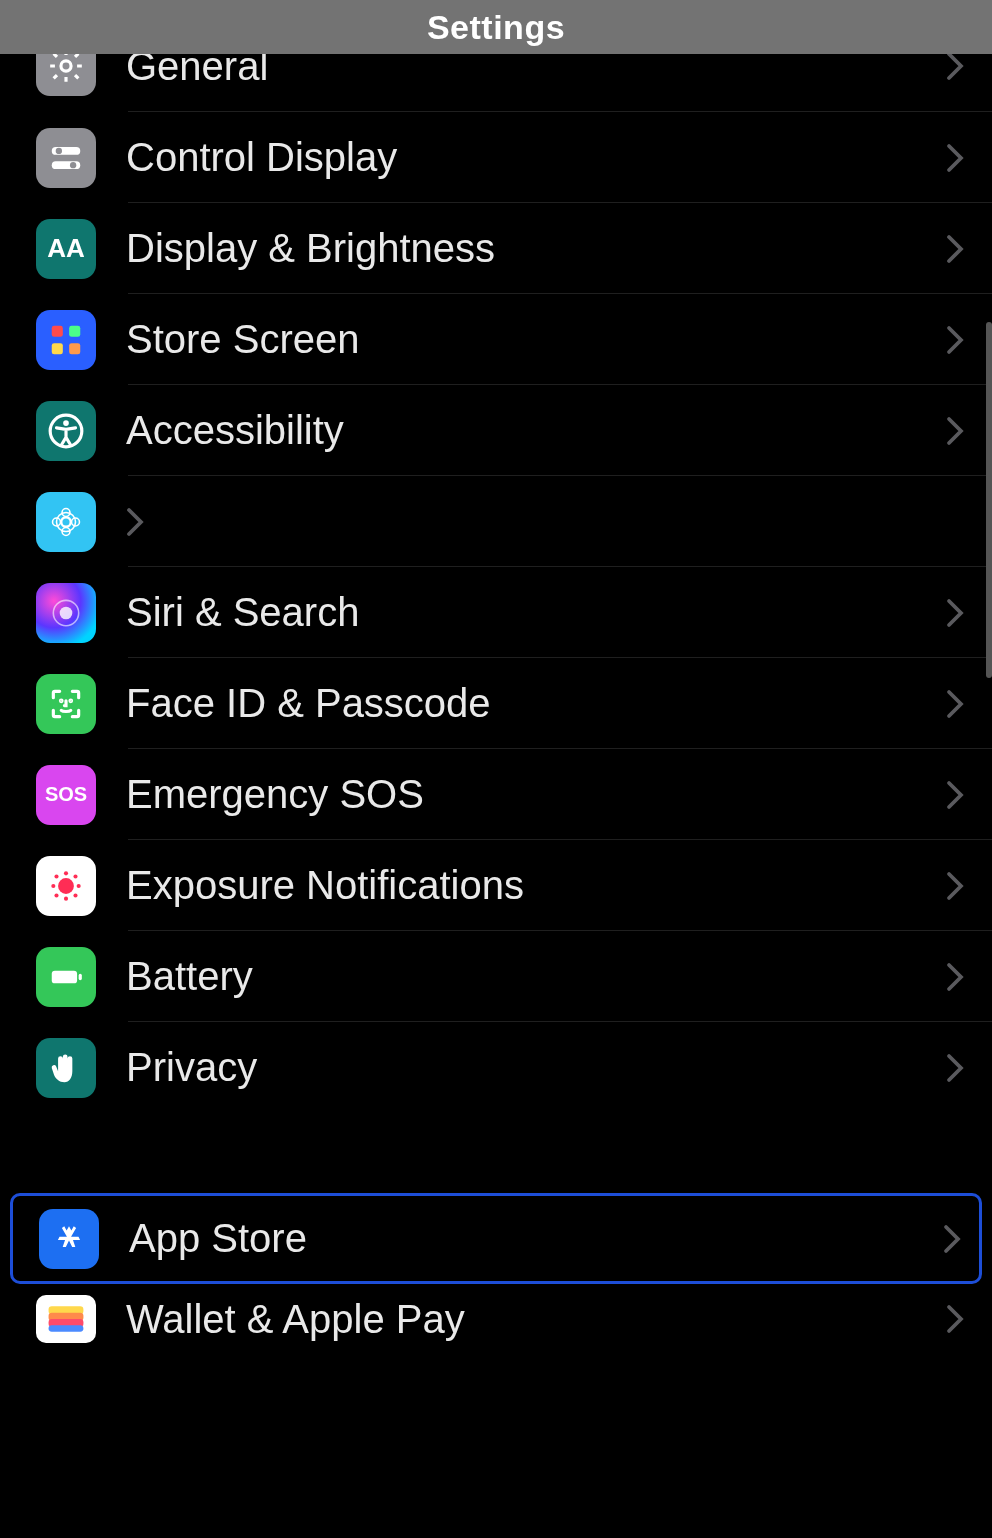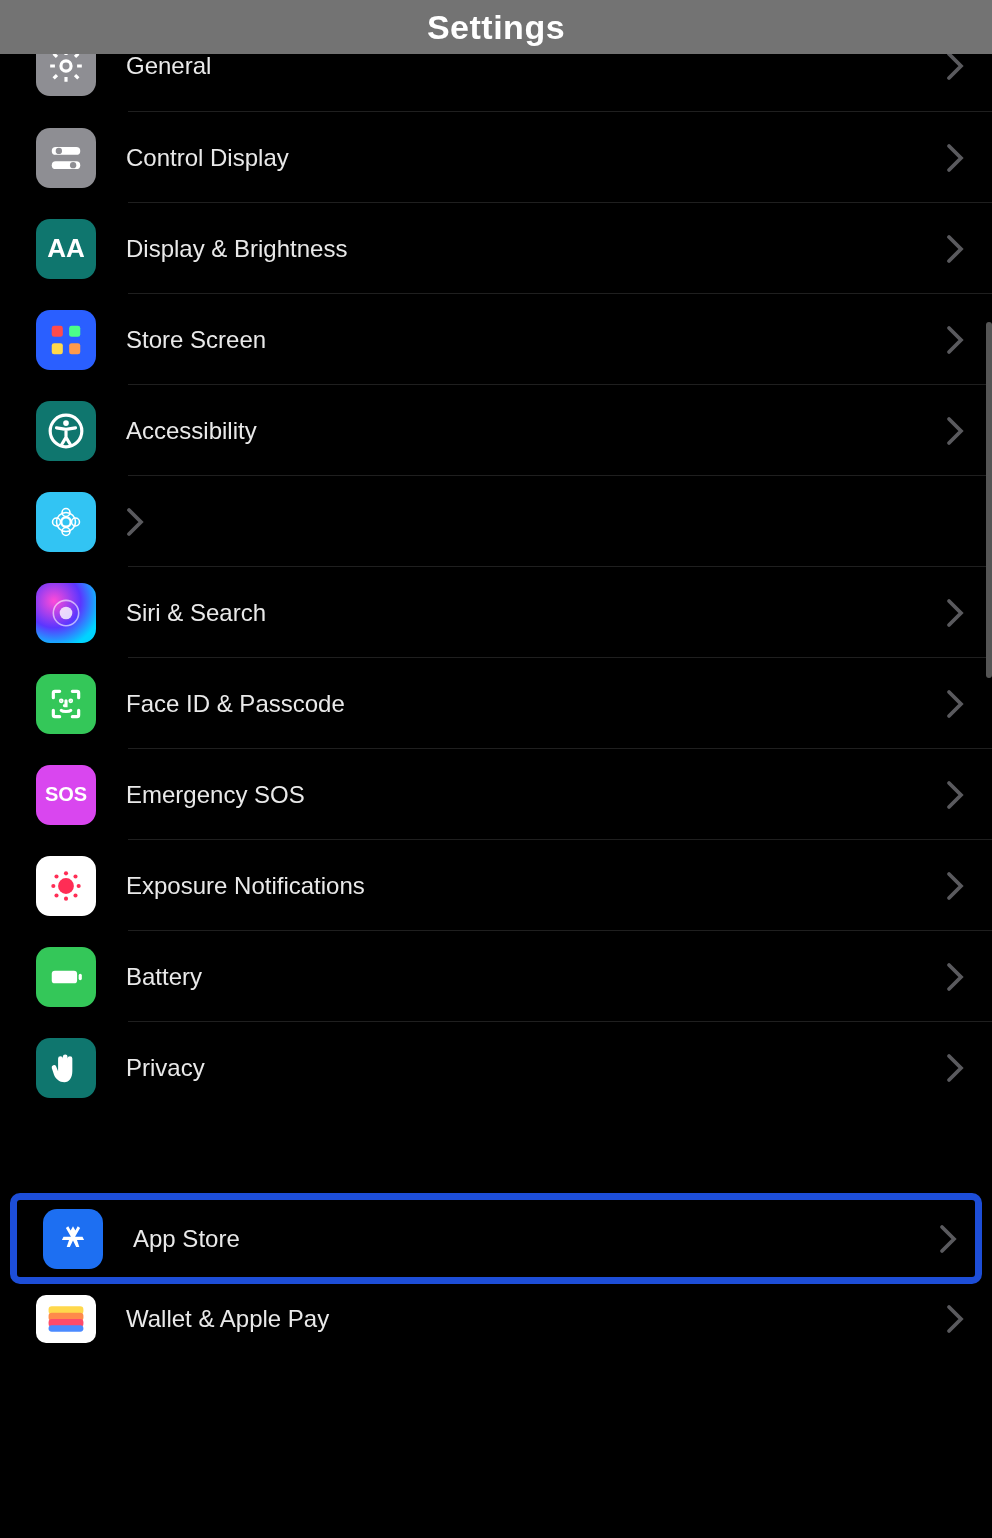--- a/index.html
+++ b/index.html
@@ -65,40 +65,40 @@
     height: 60px;
     border-radius: 14px;
     flex: 0 0 60px;
     display: flex;
     align-items: center;
     justify-content: center;
     margin-right: 30px;
   }
   .icon svg { width: 38px; height: 38px; }
   .label {
-    font-size: 24px;
+    font-size: 40px;
     font-weight: 400;
     flex: 1 1 auto;
     color: #e9e9e9;
   }
   .chevron {
     flex: 0 0 auto;
     color: #5a5a5e;
     display:flex;
     align-items:center;
   }
   .chevron svg { width: 18px; height: 30px; }
 
   .group-gap {
     height: 80px;
     background: #000;
   }
 
   .highlight {
-    border: 7px solid #1d4ed8;
+    border: 3px solid #1d4ed8;
     border-radius: 10px;
     margin: 0 10px;
     padding-left: 26px;
     padding-right: 18px;
   }
   .highlight::after { display:none; }
 
   .scrollbar {
     position: absolute;
     right: 0;

